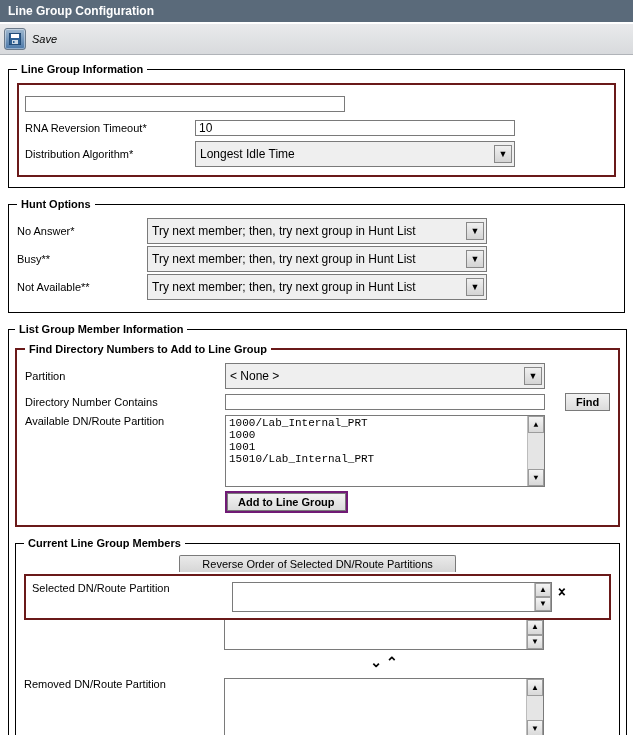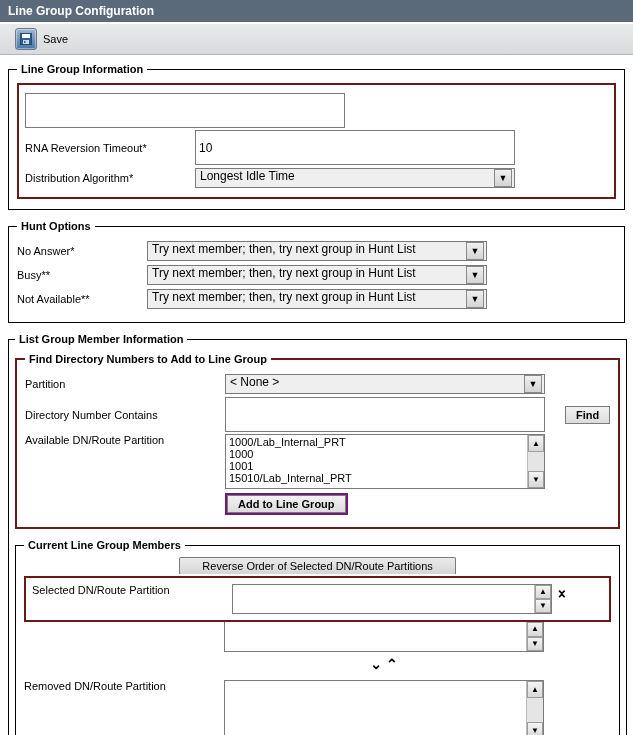--- a/index.html
+++ b/index.html
@@ -16,24 +16,25 @@
     color: #ffffff;
     font-weight: bold;
     font-size: 12px;
     padding: 4px 8px;
     border-bottom: 1px solid #fff;
   }
   .toolbar {
     background: linear-gradient(#e9eaec, #d8dadd);
     border-top: 1px solid #fff;
     border-bottom: 1px solid #b0b3b8;
-    padding: 4px 15px;
+    padding: 4px 4px;
     display: flex;
     align-items: center;
     gap: 6px;
+    font-style: italic;
   }
   .save-icon-wrap {
     width: 20px;
     height: 20px;
     border: 1px solid #6b7a8a;
     border-radius: 3px;
     background: linear-gradient(#9fb8cf, #4a77a8);
     display: flex;
     align-items: center;
     justify-content: center;
@@ -75,32 +76,32 @@
   }
   .lg-info .label { width: 170px; }
   .hunt .label { width: 130px; }
   .find .label, .cur .label { width: 200px; }
 
   .ast { font-weight: normal; }
 
   input[type=text], .textbox {
     border: 1px solid #7a7a7a;
     background: #fff;
-    height: 35px;
+    height: 16px;
     padding: 4px 3px;
     font-size: 12px;
     box-sizing: border-box;
   }
   .select {
     border: 1px solid #7a7a7a;
     background: #efefef;
-    height: 20px;
+    height: 26px;
     font-size: 12px;
     display: flex;
-    align-items: flex-start;
+    align-items: center;
     padding: 0 2px 0 4px;
     box-sizing: border-box;
     position: relative;
   }
   .select .arrow {
     margin-left: auto;
     width: 16px;
     height: 16px;
     background: linear-gradient(#f0f0f0,#d4d4d4);
     border: 1px solid #888;
@@ -244,21 +245,21 @@
 
       <div class="row">
         <div class="label">Directory Number Contains</div>
         <input type="text" class="textbox" style="width: 320px;" value="">
         <button class="btn" style="margin-left:20px">Find</button>
       </div>
 
       <div class="row" style="align-items:flex-start;">
         <div class="label">Available DN/Route Partition</div>
         <div style="display:flex; flex-direction:column;">
-          <div class="listbox" style="width:320px; height:55px;">
+          <div class="listbox" style="width:320px; height:72px;font-family:Liberation Mono, monospace;">
             <div>1000/Lab_Internal_PRT</div>
             <div>1000</div>
             <div>1001</div>
             <div>15010/Lab_Internal_PRT</div>
             <div class="sb">
               <div class="sb-btn">▲</div>
               <div class="sb-btn">▼</div>
             </div>
           </div>
           <div style="margin-top:4px; border:2px solid #701a75; display:inline-block; width:fit-content;">

